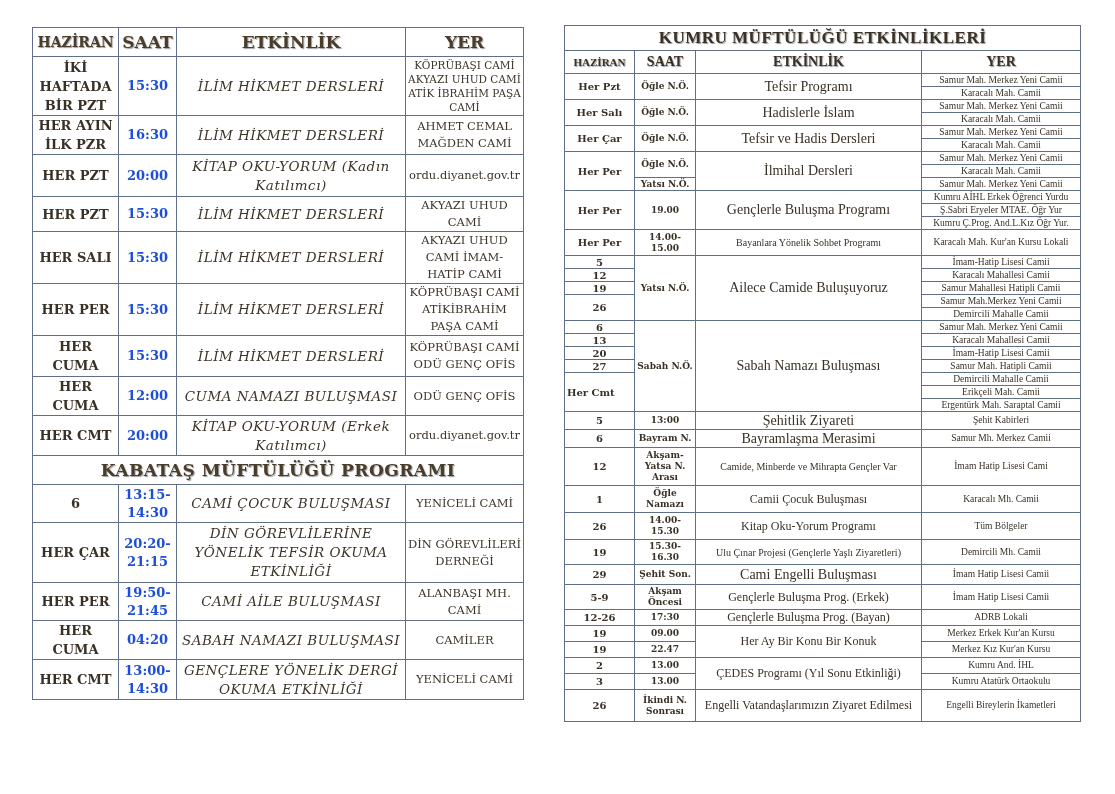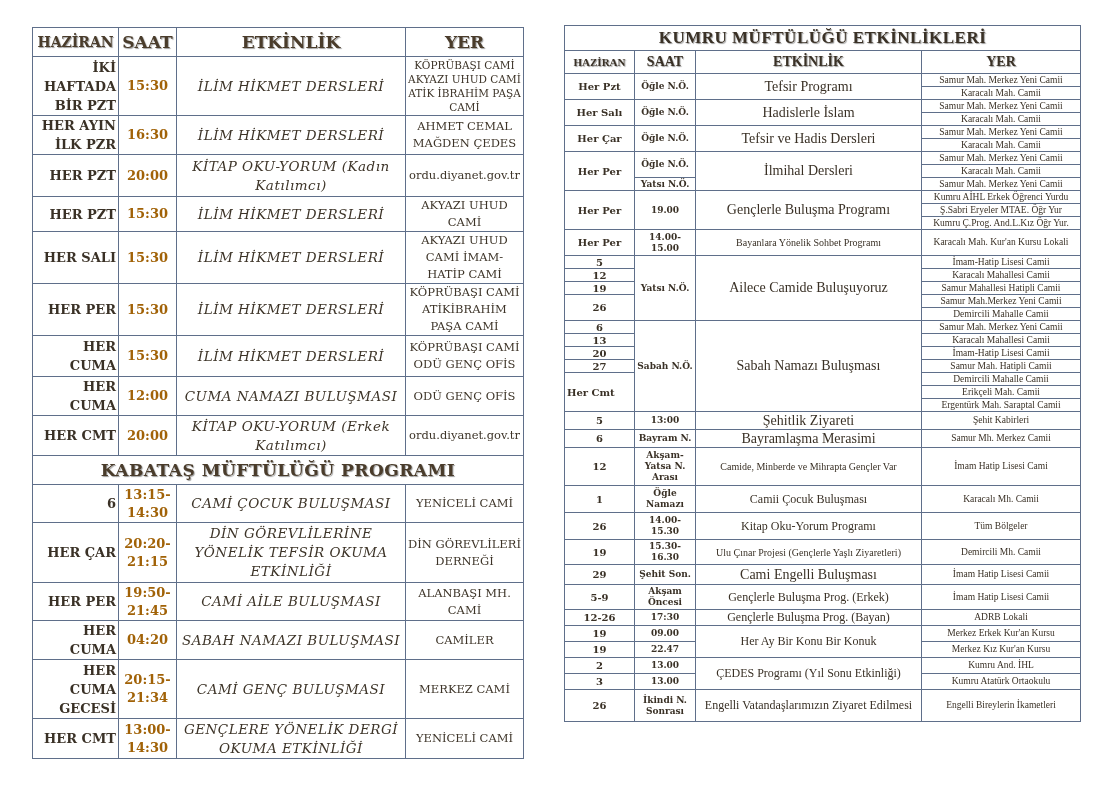--- a/index.html
+++ b/index.html
@@ -7,22 +7,22 @@
   table{border-collapse:collapse;table-layout:fixed;position:absolute;background:#fff;}
   td,th{border:1px solid #5f6f8a;text-align:center;vertical-align:middle;padding:0 2px;overflow:hidden;}
   .title{font-family:"DejaVu Serif",serif;font-weight:bold;color:#4a3c2b;text-shadow:1px 1px 1px #9a9a9a;letter-spacing:0.5px;}
   .hdr{font-family:"DejaVu Serif",serif;font-weight:bold;color:#4a3c2b;text-shadow:1px 1px 1px #a0a0a0;}
 
   
   #left{left:32px;top:27px;width:491px;}
   #left .title{font-size:17px;height:28px;}
   #left .hdr{font-size:14px;height:28px;}
   #left .hdr.big{font-size:17px;}
-  #left td.day{font-weight:bold;font-size:13px;line-height:19px;color:#3a3126;text-align:right;}
-  #left td.time{font-weight:bold;font-size:13px;line-height:18px;color:#a16207;}
+  #left td.day{font-weight:bold;font-size:13px;line-height:19px;color:#3a3126;}
+  #left td.time{font-weight:bold;font-size:13px;line-height:18px;color:#1d4ed8;}
   #left td.ev{font-size:13.5px;line-height:19px;letter-spacing:0.5px;color:#3d3428;font-style:italic;}
   #left td.loc{font-size:10.5px;line-height:14px;color:#3d3428;}
   #left td.loc.md{font-size:11.5px;line-height:17px;}
 
   
   #right{left:564px;top:25px;width:516px;padding-left:39px;}
   #right .title{font-size:17px;height:24px;}
   #right .hdr{font-size:14px;height:22px;}
   #right .hdr.sm{font-size:11px;}
   #right td{font-family:"Liberation Serif",serif;color:#3a3126;}
@@ -53,21 +53,21 @@
   <tr style="height:59px">
     <td class="day">İKİ HAFTADA BİR PZT</td>
     <td class="time">15:30</td>
     <td class="ev">İLİM HİKMET DERSLERİ</td>
     <td class="loc">KÖPRÜBAŞI CAMİ AKYAZI UHUD CAMİ ATİK İBRAHİM PAŞA CAMİ</td>
   </tr>
   <tr style="height:38px">
     <td class="day">HER AYIN İLK PZR</td>
     <td class="time">16:30</td>
     <td class="ev">İLİM HİKMET DERSLERİ</td>
-    <td class="loc md">AHMET CEMAL MAĞDEN ÇEDES</td>
+    <td class="loc md">AHMET CEMAL MAĞDEN CAMİ</td>
   </tr>
   <tr style="height:42px">
     <td class="day">HER PZT</td>
     <td class="time">20:00</td>
     <td class="ev">KİTAP OKU-YORUM (Kadın Katılımcı)</td>
     <td class="loc md">ordu.diyanet.gov.tr</td>
   </tr>
   <tr style="height:20px">
     <td class="day">HER PZT</td>
     <td class="time">15:30</td>
@@ -123,26 +123,20 @@
     <td class="day">HER PER</td>
     <td class="time">19:50-21:45</td>
     <td class="ev">CAMİ AİLE BULUŞMASI</td>
     <td class="loc md">ALANBAŞI MH. CAMİ</td>
   </tr>
   <tr style="height:39px">
     <td class="day">HER CUMA</td>
     <td class="time">04:20</td>
     <td class="ev">SABAH NAMAZI BULUŞMASI</td>
     <td class="loc md">CAMİLER</td>
-  </tr>
-  <tr style="height:59px">
-    <td class="day">HER CUMA GECESİ</td>
-    <td class="time">20:15-21:34</td>
-    <td class="ev">CAMİ GENÇ BULUŞMASI</td>
-    <td class="loc md">MERKEZ CAMİ</td>
   </tr>
   <tr style="height:40px">
     <td class="day">HER CMT</td>
     <td class="time">13:00-14:30</td>
     <td class="ev">GENÇLERE YÖNELİK DERGİ OKUMA ETKİNLİĞİ</td>
     <td class="loc md">YENİCELİ CAMİ</td>
   </tr>
 </tbody>
   </table>
 

